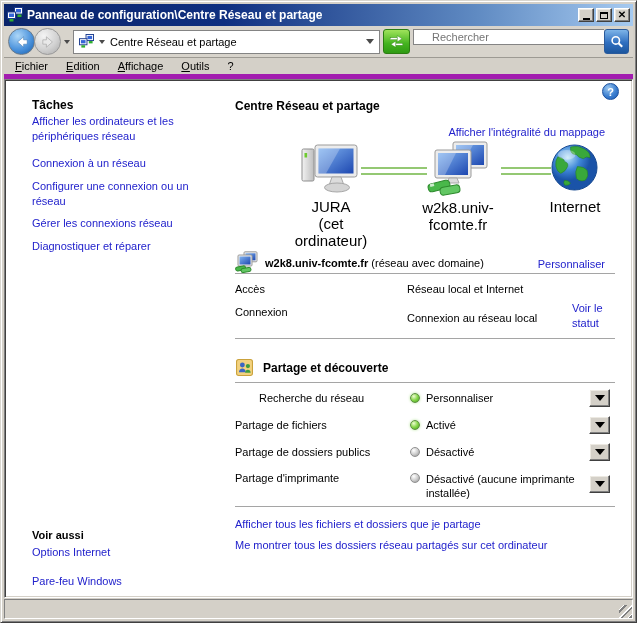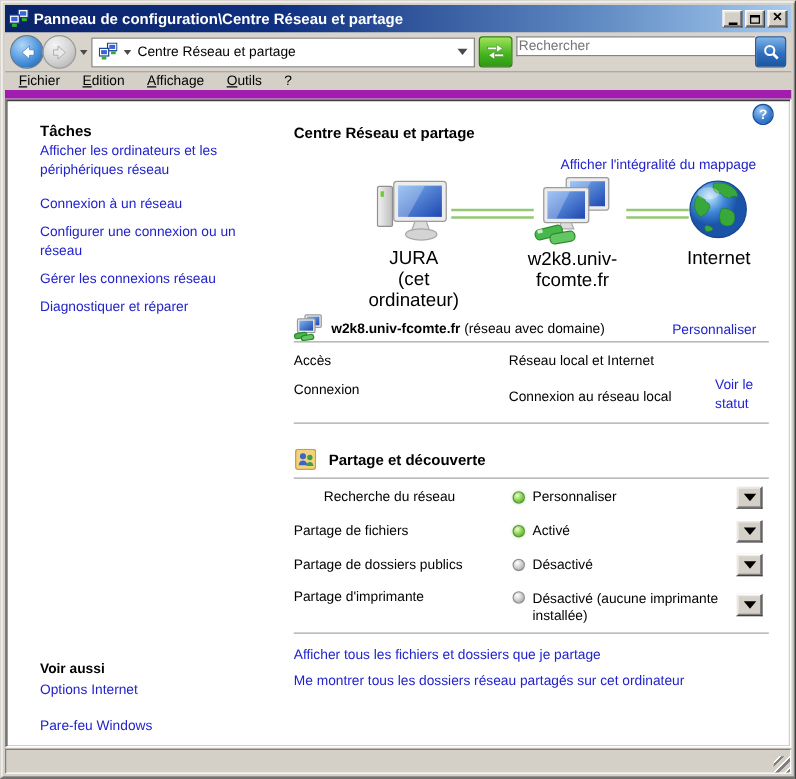--- a/index.html
+++ b/index.html
@@ -31,28 +31,28 @@
   .back{background:radial-gradient(circle at 35% 28%,#aed7f7,#4d94dd 55%,#155cab);border:1px solid #6a7a8a;}
   .fwd{background:radial-gradient(circle at 35% 28%,#f4f4f4,#d2d2d2 55%,#a8a8a8);border:1px solid #9a9a9a;margin-left:-4px;}
   .tri-down{width:0;height:0;border-left:4px solid transparent;border-right:4px solid transparent;border-top:5px solid #4a4a4a;}
   .tri-down.sm{border-left-width:3px;border-right-width:3px;border-top-width:4px;}
   .addressbar{flex:1;height:24px;background:#fff;border:1px solid #848484;
               display:flex;align-items:center;padding:0 5px;gap:5px;font-size:11px;}
   .addressbar .addr-text{flex:1;white-space:nowrap;overflow:hidden;}
   .refreshbtn{width:27px;height:25px;flex:0 0 27px;border-radius:3px;border:1px solid #2c7d12;
               background:linear-gradient(#9fe35b,#43b31f 60%,#2f9a13);display:flex;align-items:center;justify-content:center;}
   .searchwrap{width:216px;flex:0 0 216px;height:25px;display:flex;}
-  .searchinput{flex:1;height:16px;border:1px solid #848484;border-right:none;padding:0 1px;
+  .searchinput{flex:1;height:16px;border:1px solid #848484;border-right:none;padding:0 18px;
                font-size:11px;color:#808080;font-family:"Liberation Sans",sans-serif;outline:none;background:#fff;}
   .searchbtn{width:25px;height:25px;border-radius:3px;border:1px solid #2a5a9c;
              background:linear-gradient(#7db4e8,#2f6fc0 55%,#1c569e);display:flex;align-items:center;justify-content:center;}
 
   
-  .menubar{height:21px;flex:0 0 21px;background:#d4d0c8;display:flex;align-items:center;
-           font-size:11px;padding-left:2px;border-bottom:7px solid #a21caf;}
+  .menubar{height:21px;flex:0 0 21px;background:#d4d0c8;display:flex;align-items:flex-start;
+           font-size:11px;padding-left:2px;border-bottom:5px solid #a21caf;}
   .menuitem{padding:2px 9px;display:inline-block;}
   .menuitem::first-letter{text-decoration:underline;}
 
   
   .content{flex:1;background:#fff;position:relative;overflow:hidden;
            border:1px solid;border-color:#808080 #fff #fff #808080;
            box-shadow:inset 1px 1px 0 #404040, inset -1px -1px 0 #d4d0c8;}
   .abs{position:absolute;}
   .lnk{color:#2222cc;cursor:pointer;font-size:11px;line-height:15px;}
   .bold11{font-weight:bold;font-size:11px;}

